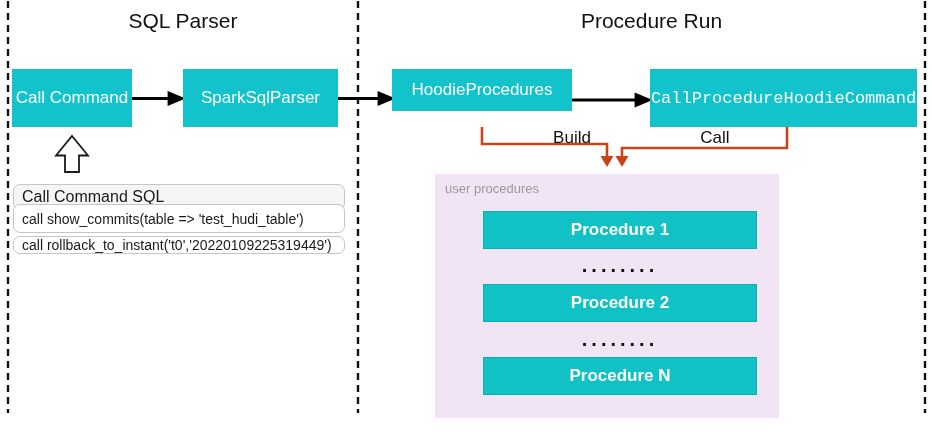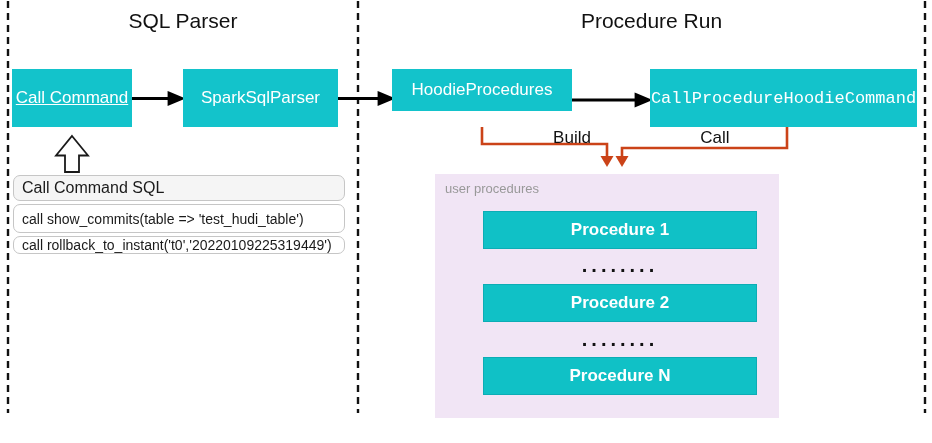--- a/index.html
+++ b/index.html
@@ -14,40 +14,40 @@
     text-align:center;color:#111;
   }
   #title-left{left:8px;width:350px;}
   #title-right{left:368px;width:567px;}
 
   .teal-box{
     position:absolute;background:#13c3cb;color:#fff;font-size:17px;
     display:flex;align-items:center;justify-content:center;text-align:center;
     box-sizing:border-box;
   }
-  #node-call-command{left:12px;top:69px;width:120px;height:58px;padding:0 2px;line-height:1.25;text-decoration:underline;}
+  #node-call-command{left:12px;top:69px;width:120px;height:58px;padding:0 2px;line-height:1.25;}
   #node-sparksqlparser{left:183px;top:69px;width:155px;height:58px;}
   #node-hoodieprocedures{left:392px;top:69px;width:180px;height:42px;}
   #node-callprocedure{left:650px;top:69px;width:267px;height:58px;font-size:17px;font-family:Liberation Mono, monospace;}
 
   .edge-label{
     position:absolute;top:128px;width:80px;height:20px;font-size:17px;line-height:20px;
     text-align:center;color:#111;
   }
   #label-build{left:532px;}
   #label-call{left:675px;}
 
   
   .sql-box{
     position:absolute;left:13px;width:332px;box-sizing:border-box;
     border:1px solid #c6c6c6;border-radius:7px;background:#fff;
     font-size:14px;color:#1a1a1a;display:flex;align-items:center;padding:0 8px;
     white-space:nowrap;overflow:hidden;
   }
-  #sql-header{top:175px;height:26px;background:#f5f5f5;font-size:16px;}
+  #sql-header{top:184px;height:26px;background:#f5f5f5;font-size:16px;}
   #sql-row-0{top:204px;height:29px;}
   #sql-row-1{top:236px;height:18px;}
 
   
   #procedures-panel{
     position:absolute;left:435px;top:174px;width:344px;height:244px;
     background:#f1e5f5;
   }
   #procedures-label{
     position:absolute;left:10px;top:7px;font-size:13px;color:#999;

